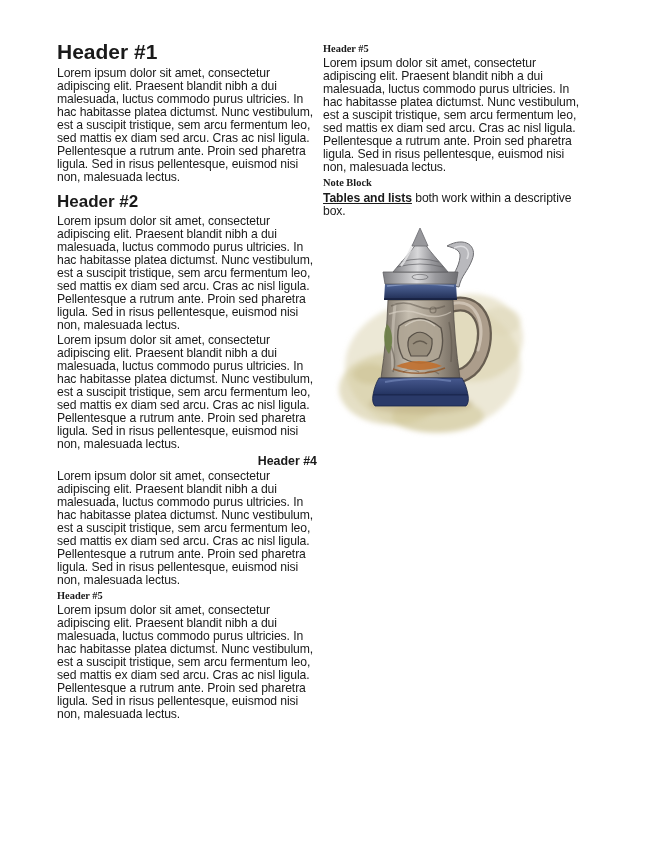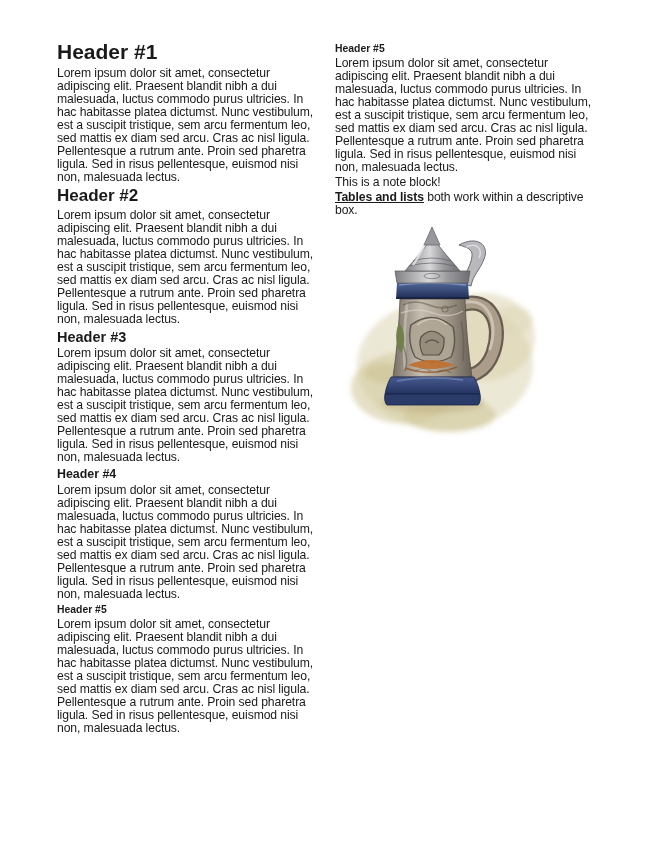--- a/index.html
+++ b/index.html
@@ -2,64 +2,63 @@
 <html><head>
 <meta charset="utf-8">
 <style>
   html,body { margin:0; padding:0; background:#ffffff; }
   .page {
     position:relative;
     width:652px; height:844px;
     background:#ffffff;
     box-sizing:border-box;
     padding:40px 30px 0 57px;
-    display:flex; gap:18px;
+    display:flex; gap:6px;
     font-family:"Liberation Sans","DejaVu Sans",sans-serif;
     color:#1a1a1a;
     overflow:hidden;
   }
   .col { width:260px; flex:0 0 260px; }
   .body-text { font-size:12.2px; line-height:13px; margin:0 0 2px 0; letter-spacing:-0.1px; }
   h1,h2,h3,h4,h5 { font-weight:700; color:#1a1a1a; }
   h1 { font-size:21px;   line-height:1.15; margin:0 0 3px 0; }
-  h2 { font-size:17px;   line-height:1.15; margin:2px 0 3px 0; }
+  h2 { font-size:17px;   line-height:1.15; margin:8px 0 3px 0; }
   h3 { font-size:14.5px; line-height:1.15; margin:3px 0 2px 0; }
-  h4 { font-size:12.4px; line-height:1.15; margin:3px 0 2px 0; }
-  h5 { font-size:10.4px; line-height:1.2;  margin:3px 0 2px 0; }
+  h4 { font-size:12.4px; line-height:1.15; margin:3px 0 2px 0;text-align:right; }
+  h5 { font-size:10.4px; line-height:1.2;  margin:3px 0 2px 0;font-family:Liberation Serif, serif; }
   .body-text strong { font-weight:700;text-decoration:underline; }
   .illustration { margin:8px 0 0 10px; width:200px; height:212px; }
   .illustration svg { display:block; width:200px; height:212px; }
 </style>
 </head>
 <body>
 
 <div class="page">
 
   <div class="col">
     <h1>Header #1</h1>
     <p class="body-text">Lorem ipsum dolor sit amet, consectetur adipiscing elit. Praesent blandit nibh a dui malesuada, luctus commodo purus ultricies. In hac habitasse platea dictumst. Nunc vestibulum, est a suscipit tristique, sem arcu fermentum leo, sed mattis ex diam sed arcu. Cras ac nisl ligula. Pellentesque a rutrum ante. Proin sed pharetra ligula. Sed in risus pellentesque, euismod nisi non, malesuada lectus.</p>
 
     <h2>Header #2</h2>
     <p class="body-text">Lorem ipsum dolor sit amet, consectetur adipiscing elit. Praesent blandit nibh a dui malesuada, luctus commodo purus ultricies. In hac habitasse platea dictumst. Nunc vestibulum, est a suscipit tristique, sem arcu fermentum leo, sed mattis ex diam sed arcu. Cras ac nisl ligula. Pellentesque a rutrum ante. Proin sed pharetra ligula. Sed in risus pellentesque, euismod nisi non, malesuada lectus.</p>
 
-    <h3>Header #3</h3>
     <p class="body-text">Lorem ipsum dolor sit amet, consectetur adipiscing elit. Praesent blandit nibh a dui malesuada, luctus commodo purus ultricies. In hac habitasse platea dictumst. Nunc vestibulum, est a suscipit tristique, sem arcu fermentum leo, sed mattis ex diam sed arcu. Cras ac nisl ligula. Pellentesque a rutrum ante. Proin sed pharetra ligula. Sed in risus pellentesque, euismod nisi non, malesuada lectus.</p>
 
     <h4>Header #4</h4>
     <p class="body-text">Lorem ipsum dolor sit amet, consectetur adipiscing elit. Praesent blandit nibh a dui malesuada, luctus commodo purus ultricies. In hac habitasse platea dictumst. Nunc vestibulum, est a suscipit tristique, sem arcu fermentum leo, sed mattis ex diam sed arcu. Cras ac nisl ligula. Pellentesque a rutrum ante. Proin sed pharetra ligula. Sed in risus pellentesque, euismod nisi non, malesuada lectus.</p>
 
     <h5>Header #5</h5>
     <p class="body-text">Lorem ipsum dolor sit amet, consectetur adipiscing elit. Praesent blandit nibh a dui malesuada, luctus commodo purus ultricies. In hac habitasse platea dictumst. Nunc vestibulum, est a suscipit tristique, sem arcu fermentum leo, sed mattis ex diam sed arcu. Cras ac nisl ligula. Pellentesque a rutrum ante. Proin sed pharetra ligula. Sed in risus pellentesque, euismod nisi non, malesuada lectus.</p>
   </div>
 
   <div class="col">
     <h5>Header #5</h5>
     <p class="body-text">Lorem ipsum dolor sit amet, consectetur adipiscing elit. Praesent blandit nibh a dui malesuada, luctus commodo purus ultricies. In hac habitasse platea dictumst. Nunc vestibulum, est a suscipit tristique, sem arcu fermentum leo, sed mattis ex diam sed arcu. Cras ac nisl ligula. Pellentesque a rutrum ante. Proin sed pharetra ligula. Sed in risus pellentesque, euismod nisi non, malesuada lectus.</p>
 
-    <p class="body-text">This is a note block!</p>
+    <h5>Note Block</h5>
 
 
     <p class="body-text"><strong>Tables and lists</strong><span> both work within a descriptive box.</span></p>
 
     <div class="illustration">
       <svg viewBox="0 0 200 212" xmlns="http://www.w3.org/2000/svg">
         <defs>
           <filter id="wc" x="-30%" y="-30%" width="160%" height="160%">
             <feGaussianBlur stdDeviation="2.4"></feGaussianBlur>
           </filter>

